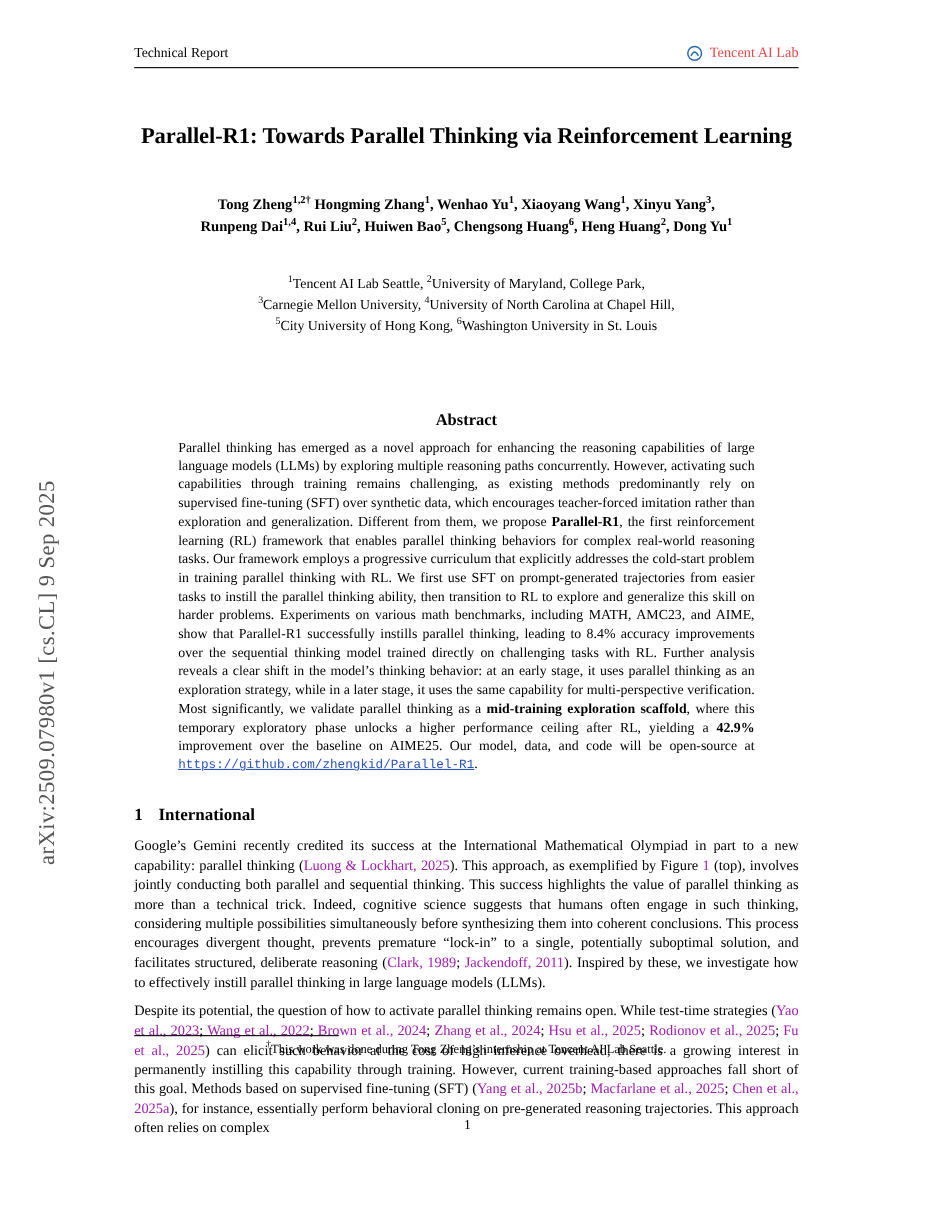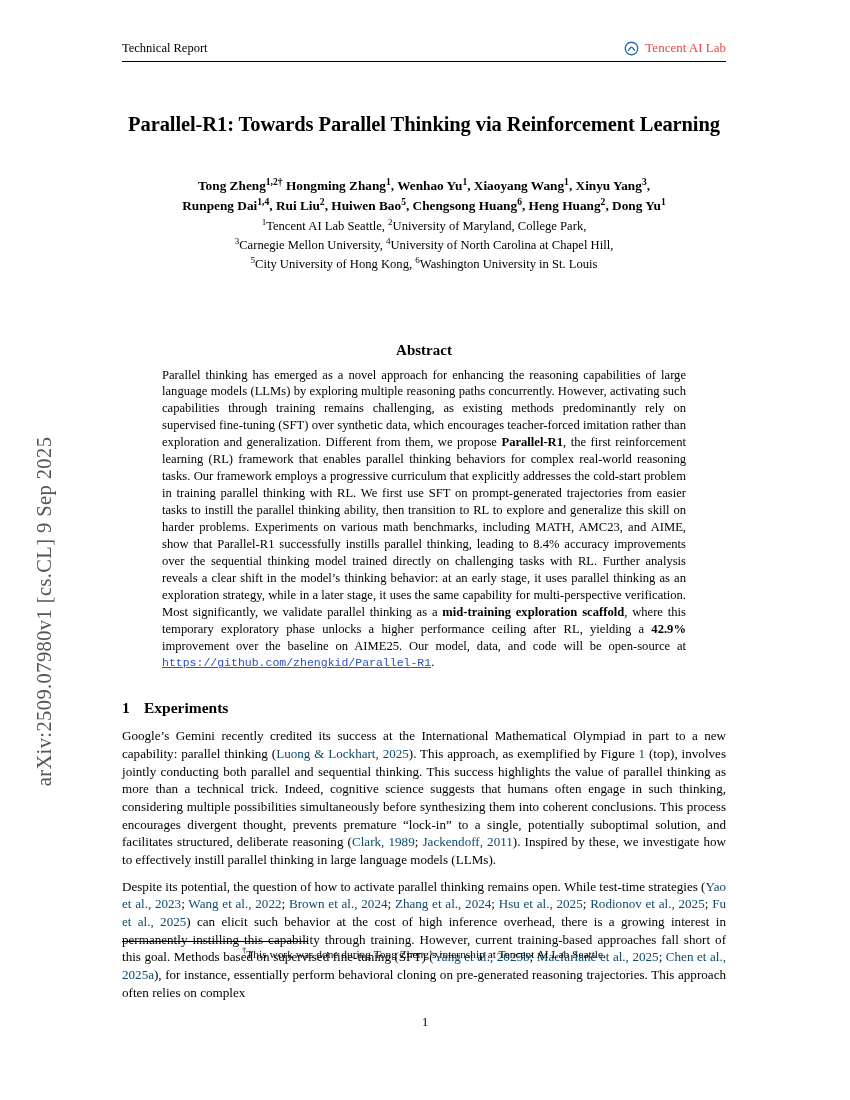--- a/index.html
+++ b/index.html
@@ -85,21 +85,21 @@
     font-weight: bold;
     line-height: 1.55;
   }
   .authors sup, .affils sup {
     font-weight: inherit;
     font-size: 0.72em;
     vertical-align: super;
     line-height: 0;
   }
   .affils {
-    margin-top: 0;
+    margin-top: 32px;
     text-align: center;
     font-size: 12.6px;
     line-height: 1.5;
     font-weight: normal;
   }
 
   h2.abstract-head {
     margin: 68px 0 8px 0;
     text-align: center;
     font-size: 15px;
@@ -127,21 +127,21 @@
 
   p.body-par {
     margin: 0 0 9px 0;
     font-size: 13.1px;
     line-height: 1.35;
     text-align: justify;
     hyphens: auto;
   }
 
   a.cite, .cite {
-    color: #0c4a6e;
+    color: #a21caf;
     text-decoration: none;
   }
   .url-mono {
     font-family: "Liberation Mono", monospace;
     font-size: 11.5px;
     color: #2a52be;
   }
   b, strong { font-weight: bold; }
 
   .footnote-wrap {
@@ -211,21 +211,21 @@
       <div><sup>3</sup>Carnegie Mellon University, <sup>4</sup>University of North Carolina at Chapel Hill,</div>
       <div><sup>5</sup>City University of Hong Kong, <sup>6</sup>Washington University in St. Louis</div>
     </div>
 
     <h2 class="abstract-head">Abstract</h2>
     <div class="abstract-body">
       <span>Parallel thinking has emerged as a novel approach for enhancing the reasoning capabilities of large language models (LLMs) by exploring multiple reasoning paths concurrently. However, activating such capabilities through training remains challenging, as existing methods predominantly rely on supervised fine-tuning (SFT) over synthetic data, which encourages teacher-forced imitation rather than exploration and generalization. Different from them, we propose </span><b>Parallel-R1</b><span>, the first reinforcement learning (RL) framework that enables parallel thinking behaviors for complex real-world reasoning tasks. Our framework employs a progressive curriculum that explicitly addresses the cold-start problem in training parallel thinking with RL. We first use SFT on prompt-generated trajectories from easier tasks to instill the parallel thinking ability, then transition to RL to explore and generalize this skill on harder problems. Experiments on various math benchmarks, including MATH, AMC23, and AIME, show that Parallel-R1 successfully instills parallel thinking, leading to 8.4% accuracy improvements over the sequential thinking model trained directly on challenging tasks with RL. Further analysis reveals a clear shift in the model’s thinking behavior: at an early stage, it uses parallel thinking as an exploration strategy, while in a later stage, it uses the same capability for multi-perspective verification. Most significantly, we validate parallel thinking as a </span><b>mid-training exploration scaffold</b><span>, where this temporary exploratory phase unlocks a higher performance ceiling after RL, yielding a </span><b>42.9%</b><span> improvement over the baseline on AIME25. Our model, data, and code will be open-source at </span><a class="url-mono" href="#">https://github.com/zhengkid/Parallel-R1</a><span>.</span>
     </div>
 
     <h2 class="section-head">
-      <span class="secnum">1</span><span>Experiments</span>
+      <span class="secnum">1</span><span>International</span>
     </h2>
 
     <p class="body-par">
       <span>Google’s Gemini recently credited its success at the International Mathematical Olympiad in part to a new capability: parallel thinking (</span><a class="cite" href="#">Luong &amp; Lockhart, 2025</a><span>). This approach, as exemplified by Figure </span><a class="cite" href="#">1</a><span> (top), involves jointly conducting both parallel and sequential thinking. This success highlights the value of parallel thinking as more than a technical trick. Indeed, cognitive science suggests that humans often engage in such thinking, considering multiple possibilities simultaneously before synthesizing them into coherent conclusions. This process encourages divergent thought, prevents premature “lock-in” to a single, potentially suboptimal solution, and facilitates structured, deliberate reasoning (</span><a class="cite" href="#">Clark, 1989</a><span>; </span><a class="cite" href="#">Jackendoff, 2011</a><span>). Inspired by these, we investigate how to effectively instill parallel thinking in large language models (LLMs).</span>
     </p>
 
     <p class="body-par">
       <span>Despite its potential, the question of how to activate parallel thinking remains open. While test-time strategies (</span><a class="cite" href="#">Yao et al., 2023</a>; <a class="cite" href="#">Wang et al., 2022</a>; <a class="cite" href="#">Brown et al., 2024</a>; <a class="cite" href="#">Zhang et al., 2024</a>; <a class="cite" href="#">Hsu et al., 2025</a>; <a class="cite" href="#">Rodionov et al., 2025</a>; <a class="cite" href="#">Fu et al., 2025</a><span>) can elicit such behavior at the cost of high inference overhead, there is a growing interest in permanently instilling this capability through training. However, current training-based approaches fall short of this goal. Methods based on supervised fine-tuning (SFT) (</span><a class="cite" href="#">Yang et al., 2025b</a>; <a class="cite" href="#">Macfarlane et al., 2025</a>; <a class="cite" href="#">Chen et al., 2025a</a><span>), for instance, essentially perform behavioral cloning on pre-generated reasoning trajectories. This approach often relies on complex</span>
     </p>
 

